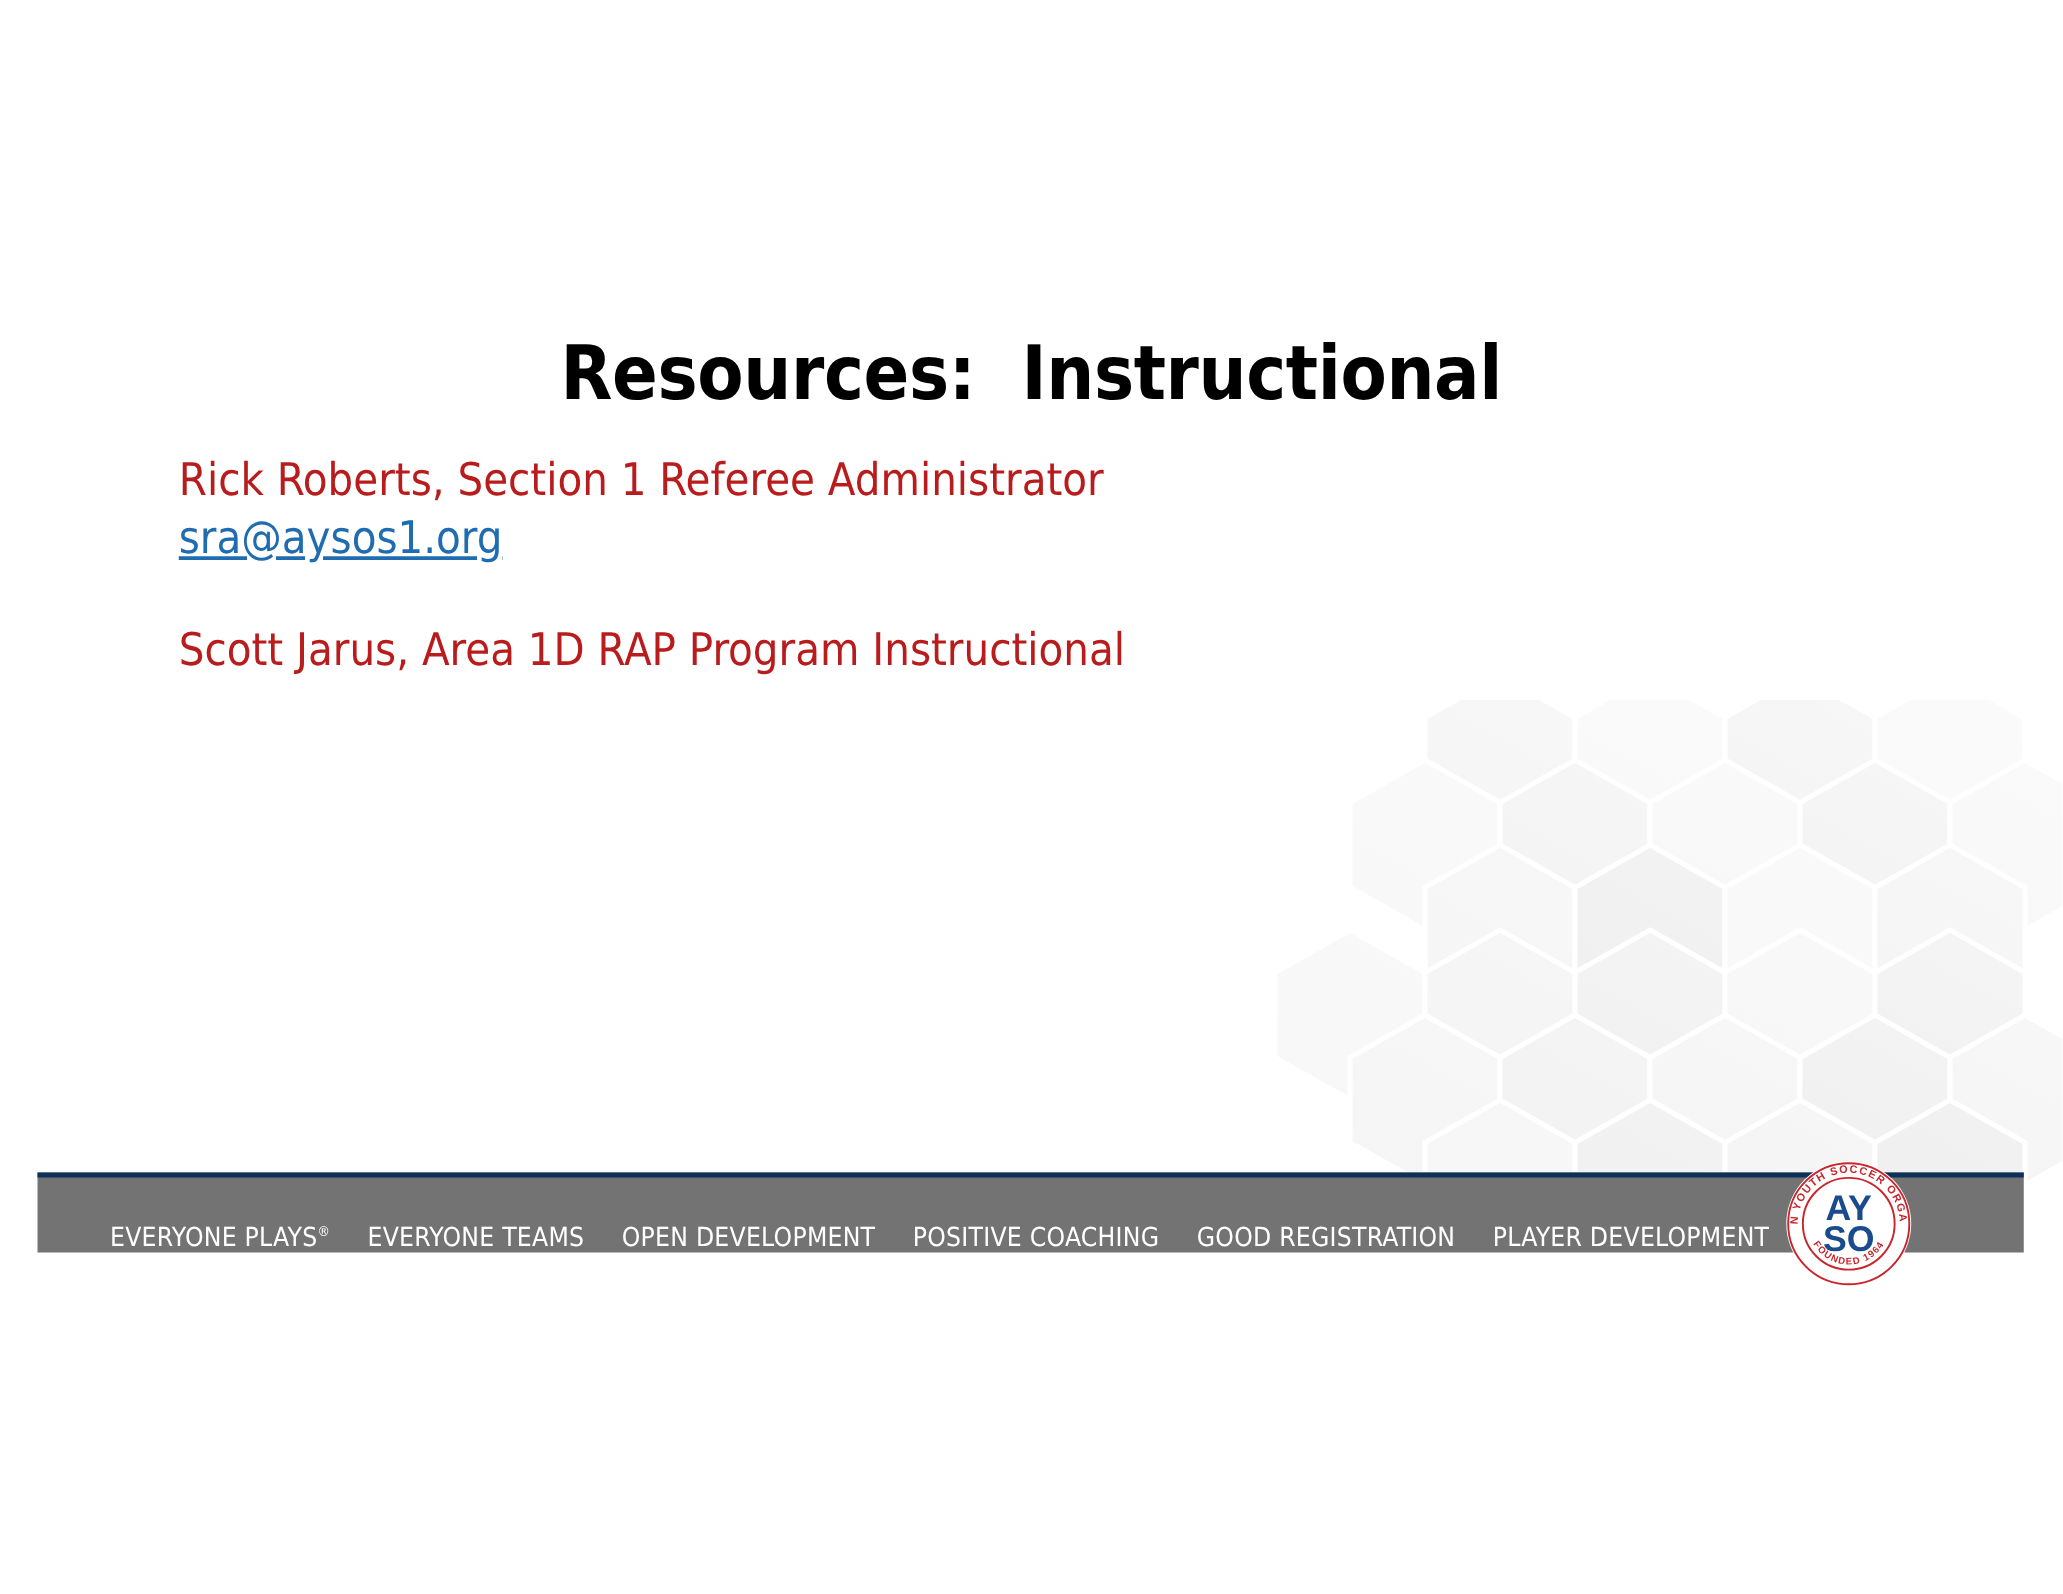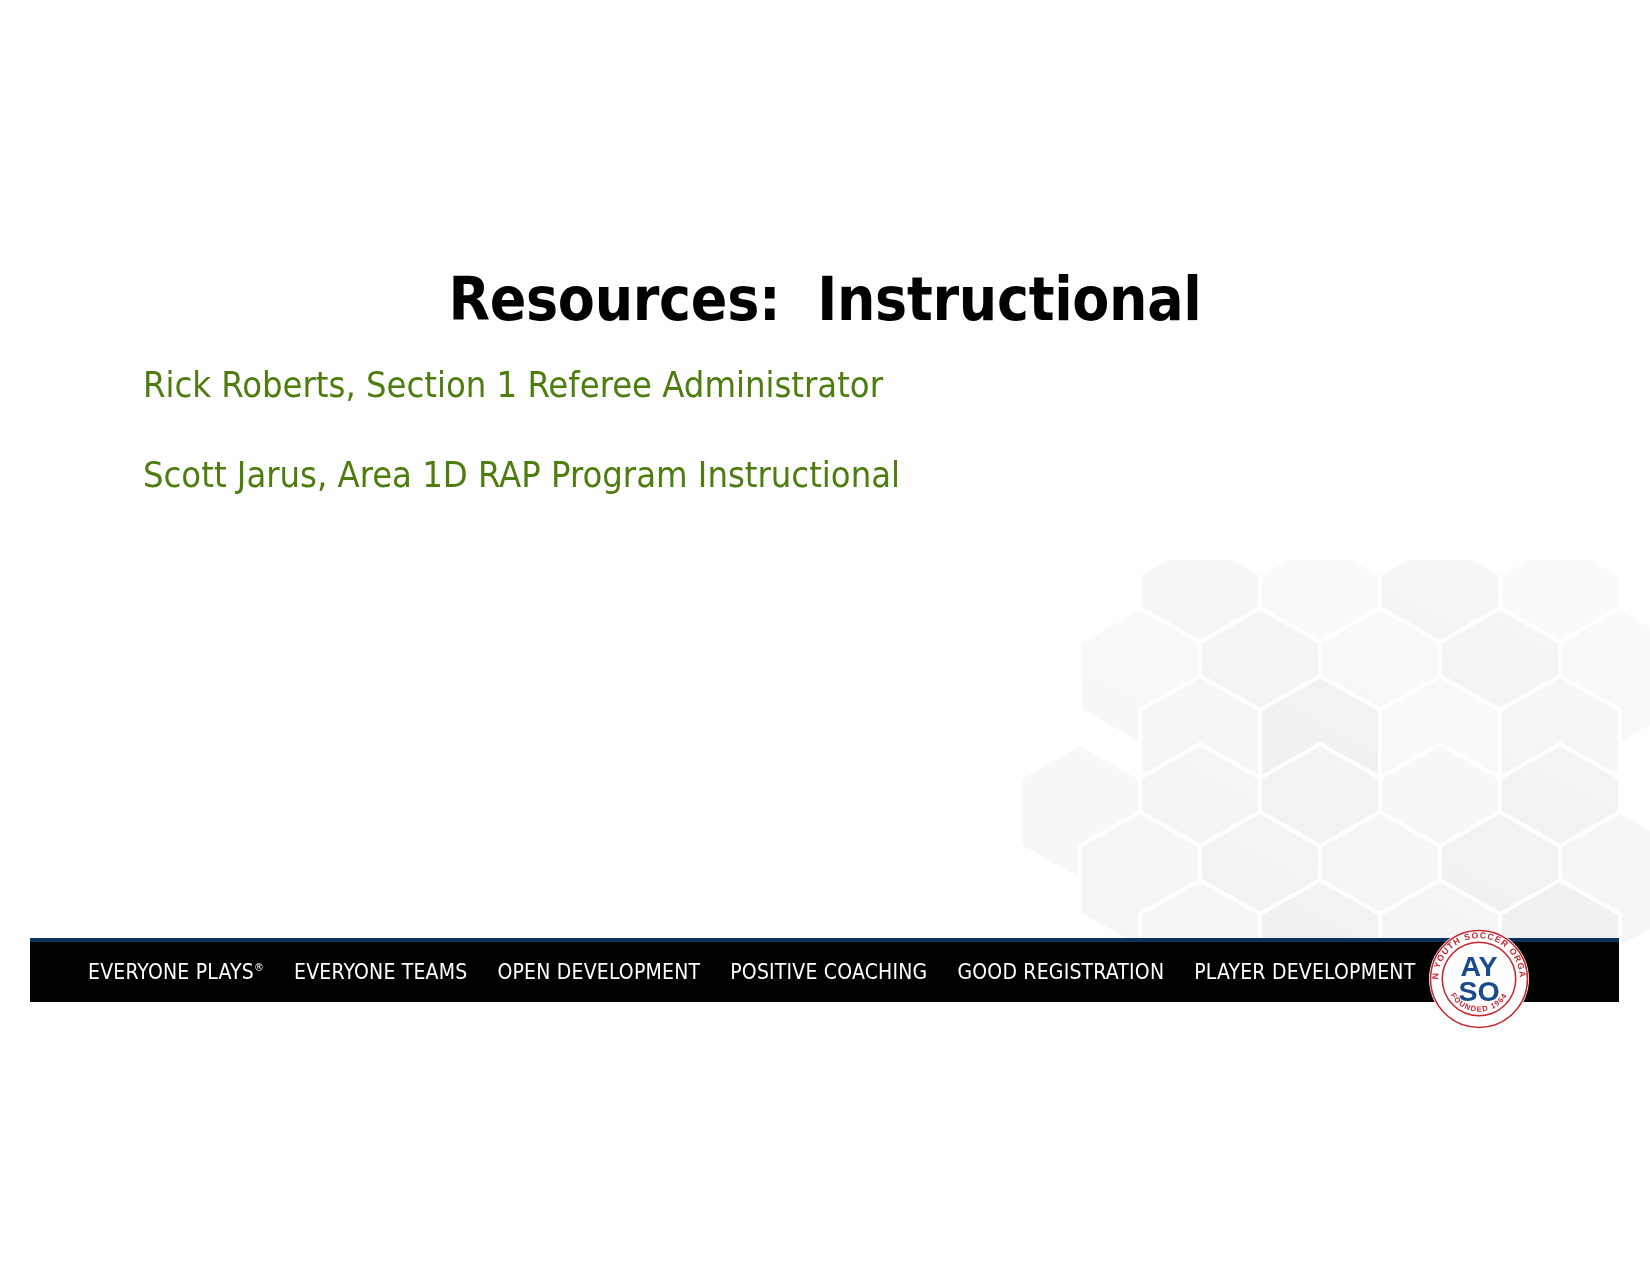--- a/index.html
+++ b/index.html
@@ -62,21 +62,21 @@
   }
   .contact {
     margin: 0 0 44px 0;
   }
   .contact:last-child { margin-bottom: 0; }
 
   .contact-name {
     font-family: "DejaVu Sans Condensed", "Liberation Sans Narrow", "Liberation Sans", sans-serif;
     font-size: 36px;
     line-height: 1.28;
-    color: #4d7c0f;
+    color: #b91c1c;
     white-space: pre;
   }
   .contact-email {
     display: inline-block;
     font-family: "DejaVu Sans Condensed", "Liberation Sans Narrow", "Liberation Sans", sans-serif;
     font-size: 36px;
     line-height: 1.28;
     color: #1f6cb0;
     text-decoration: underline;
     text-decoration-color: #1f6cb0;
@@ -85,25 +85,25 @@
     white-space: pre;
   }
 
   
   .footer-band {
     position: absolute;
     left: 30px;
     top: 938px;
     width: 1589px;
     height: 64px;
-    background: #000000;
+    background: #737373;
     border-top: 4px solid #0d3259;
     box-sizing: border-box;
     display: flex;
-    align-items: center;
+    align-items: flex-end;
   }
   .footer-inner {
     display: flex;
     align-items: center;
     gap: 30px;
     padding-left: 58px;
     white-space: nowrap;
   }
   .footer-item {
     font-family: "DejaVu Sans Condensed", "Liberation Sans Narrow", "Liberation Sans", sans-serif;
@@ -188,20 +188,21 @@
       <rect x="0" y="0" width="760" height="420" fill="url(#fade)" opacity="0.72"></rect>
     </svg>
   </div>
 
   <h1 class="title">Resources:  Instructional</h1>
 
   <div class="body-block">
 
     <div class="contact">
       <div class="contact-name">Rick Roberts, Section 1 Referee Administrator</div>
+      <a class="contact-email">sra@aysos1.org</a>
     </div>
 
     <div class="contact">
       <div class="contact-name">Scott Jarus, Area 1D RAP Program Instructional</div>
     </div>
 
   </div>
 
   <div class="footer-band">
     <div class="footer-inner">

